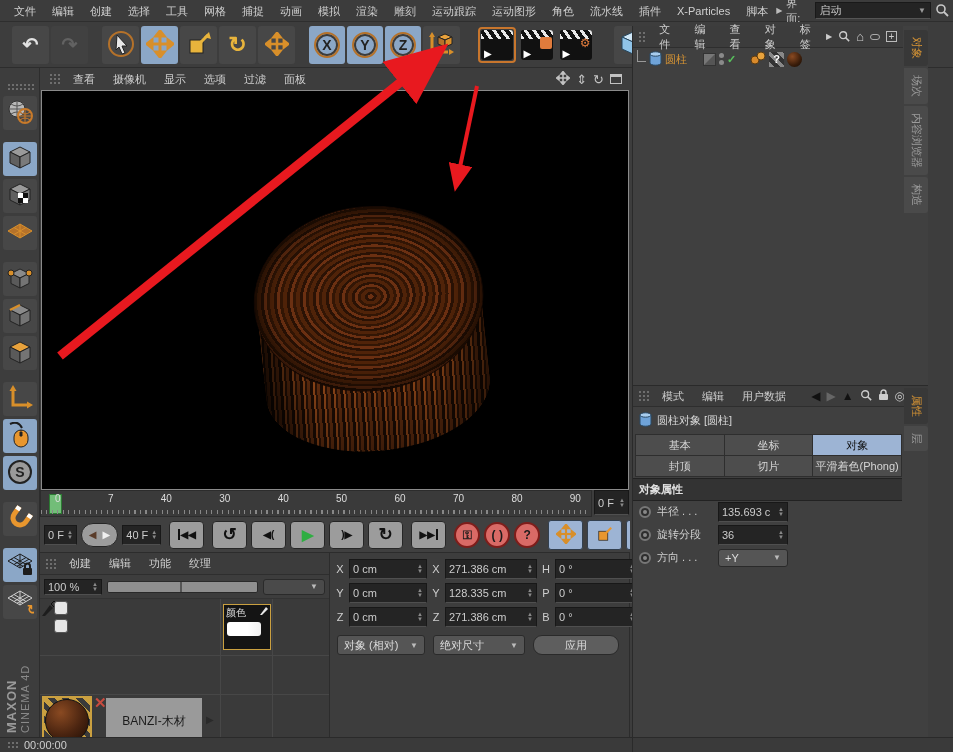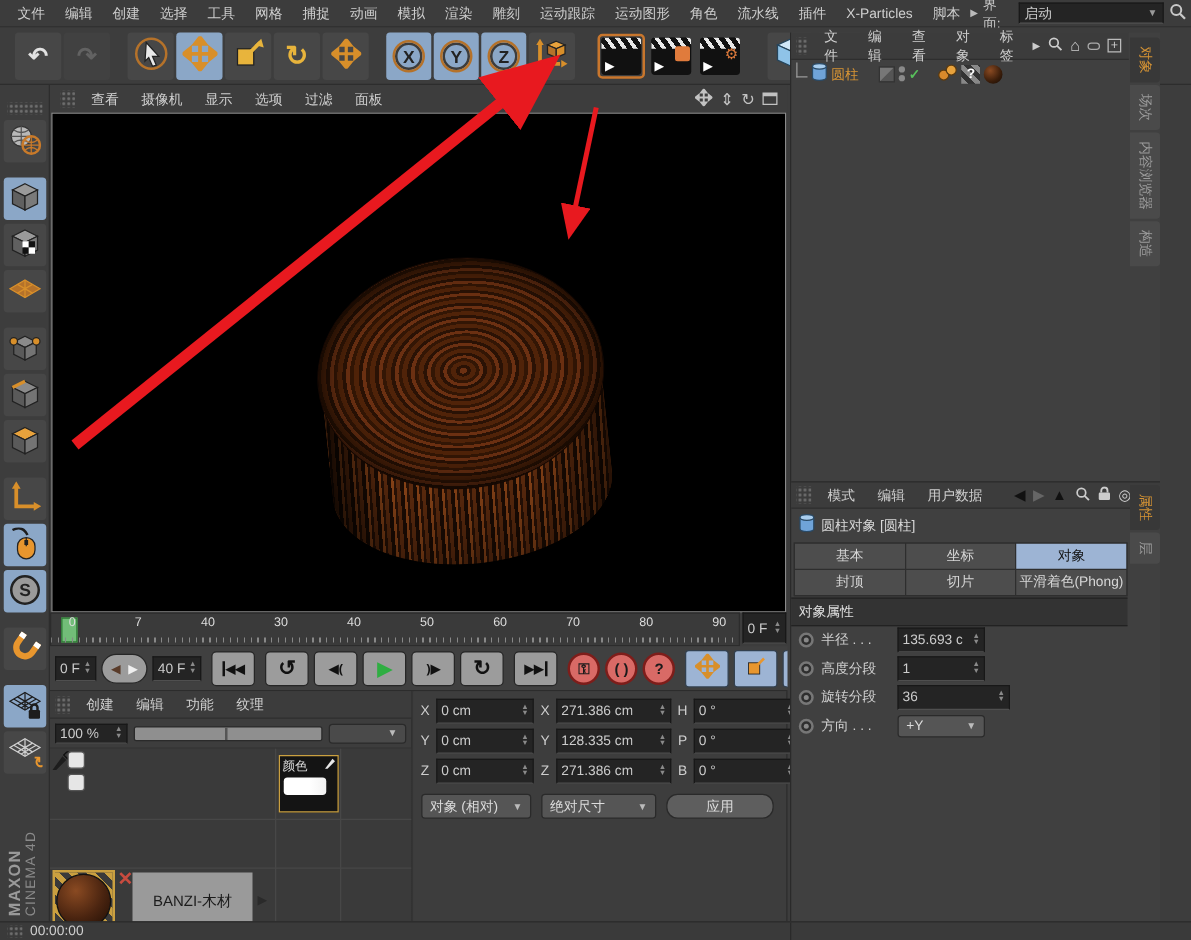--- a/index.html
+++ b/index.html
@@ -91,21 +91,21 @@
   .objname{color:#d79434}
   .tagq{width:15px;height:15px;background:repeating-linear-gradient(45deg,#888 0 4px,#333 4px 8px);color:#fff;font-weight:bold;font-size:11px;display:flex;align-items:center;justify-content:center}
   .tagmat{width:15px;height:15px;border-radius:50%;background:radial-gradient(circle at 35% 30%,#8a4a22,#3a1d0a 60%,#150a03)}
   .omicons{margin-left:auto;display:flex;align-items:center;gap:6px;padding-right:6px;color:#ccc}
   .vtabs{position:absolute;right:0;width:24px;display:flex;flex-direction:column;gap:2px}
   .vtab{writing-mode:vertical-rl;text-orientation:sideways;padding:7px 4px;background:#4a4a4a;color:#9c9c9c;border-radius:0 3px 3px 0;font-size:11px}
   .vtab.on{background:#383838;color:#d79434}
   .amtabs{display:grid;grid-template-columns:1fr 1fr 1fr;gap:1px;background:#2e2e2e;border:1px solid #2e2e2e;margin:2px 26px 2px 2px}
   .amtab{background:#4d4d4d;color:#d6d6d6;text-align:center;line-height:20px;height:20px}
   .amtab.on{background:#9db4d4;color:#101010}
-  .secthead{background:#333;border-top:1px solid #222;border-bottom:1px solid #222;color:#e0e0e0;font-weight:normal;padding:3px 6px;margin-right:26px}
+  .secthead{background:#333;border-top:1px solid #222;border-bottom:1px solid #222;color:#e0e0e0;font-weight:bold;padding:3px 6px;margin-right:26px}
   .prop{display:flex;align-items:center;height:23px;gap:6px;padding-left:6px}
   .radio{width:12px;height:12px;border-radius:50%;border:2px solid #777;background:#2e2e2e;display:flex;align-items:center;justify-content:center}
   .radio i{width:4px;height:4px;border-radius:50%;background:#888}
   .plabel{width:55px;color:#cfcfcf;white-space:nowrap}
   
   .statusbar{left:0;top:737px;width:953px;height:15px;background:#3a3a3a;border-top:1px solid #2a2a2a;display:flex;align-items:center}
   .maxon{left:4px;top:733px;transform:rotate(-90deg);transform-origin:0 0;width:132px;color:#9a9a9a}
   .maxon .l1{font-weight:bold;font-size:13px;letter-spacing:1px}
   .maxon .l2{font-size:11px;letter-spacing:1px;color:#8a8a8a}
   .arrowlayer{left:0;top:0;width:953px;height:752px;z-index:60;pointer-events:none}
@@ -703,32 +703,22 @@
       <span class="plabel">半径 . . .</span>
       <div class="field" style="width:70px">
           <span class="val">135.693 c</span>
           <span class="spin">▲<br>▼</span>
         </div>
     </div>
     <div class="prop">
       <span class="radio">
           <i></i>
         </span>
-      <span class="plabel">高度分段</span>
+      <span class="plabel">旋转分段</span>
       <div class="field" style="width:70px">
-          <span class="val">1</span>
-          <span class="spin">▲<br>▼</span>
-        </div>
-    </div>
-    <div class="prop">
-      <span class="radio">
-          <i></i>
-        </span>
-      <span class="plabel">旋转分段</span>
-      <div class="field" style="width:90px">
           <span class="val">36</span>
           <span class="spin">▲<br>▼</span>
         </div>
     </div>
     <div class="prop">
       <span class="radio">
           <i></i>
         </span>
       <span class="plabel">方向 . . .</span>
       <div class="ddl" style="width:70px;height:18px">

